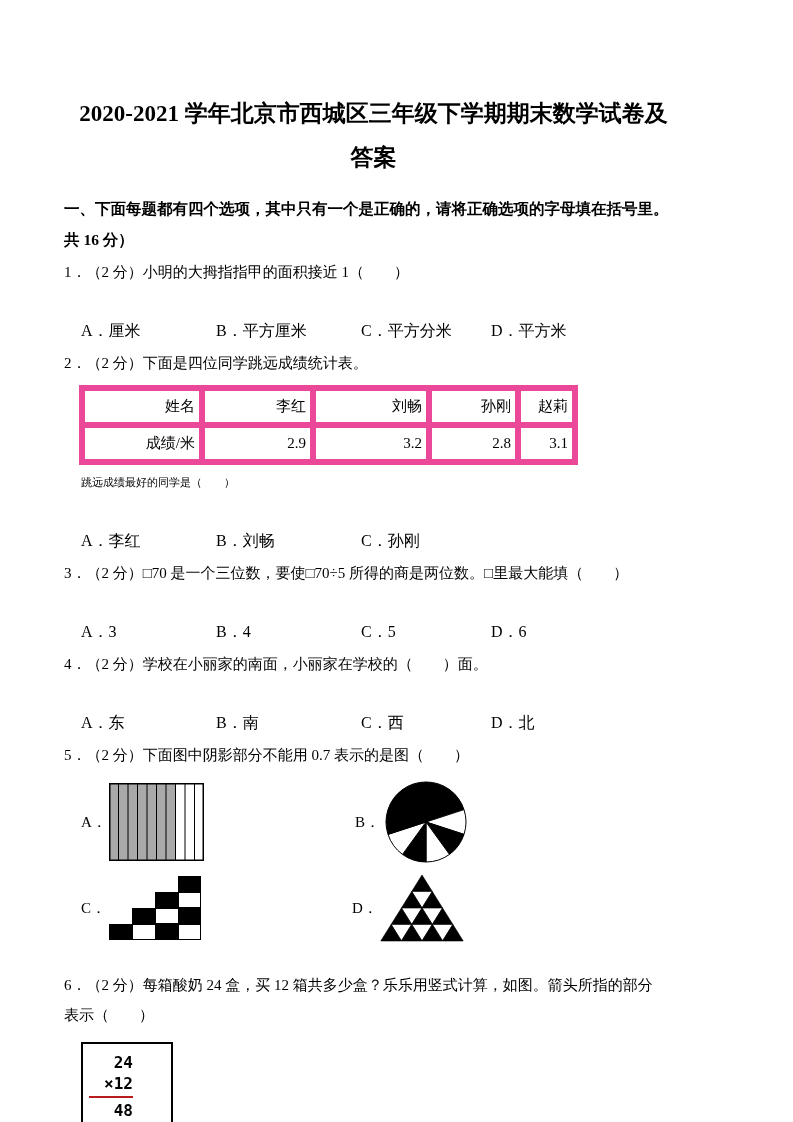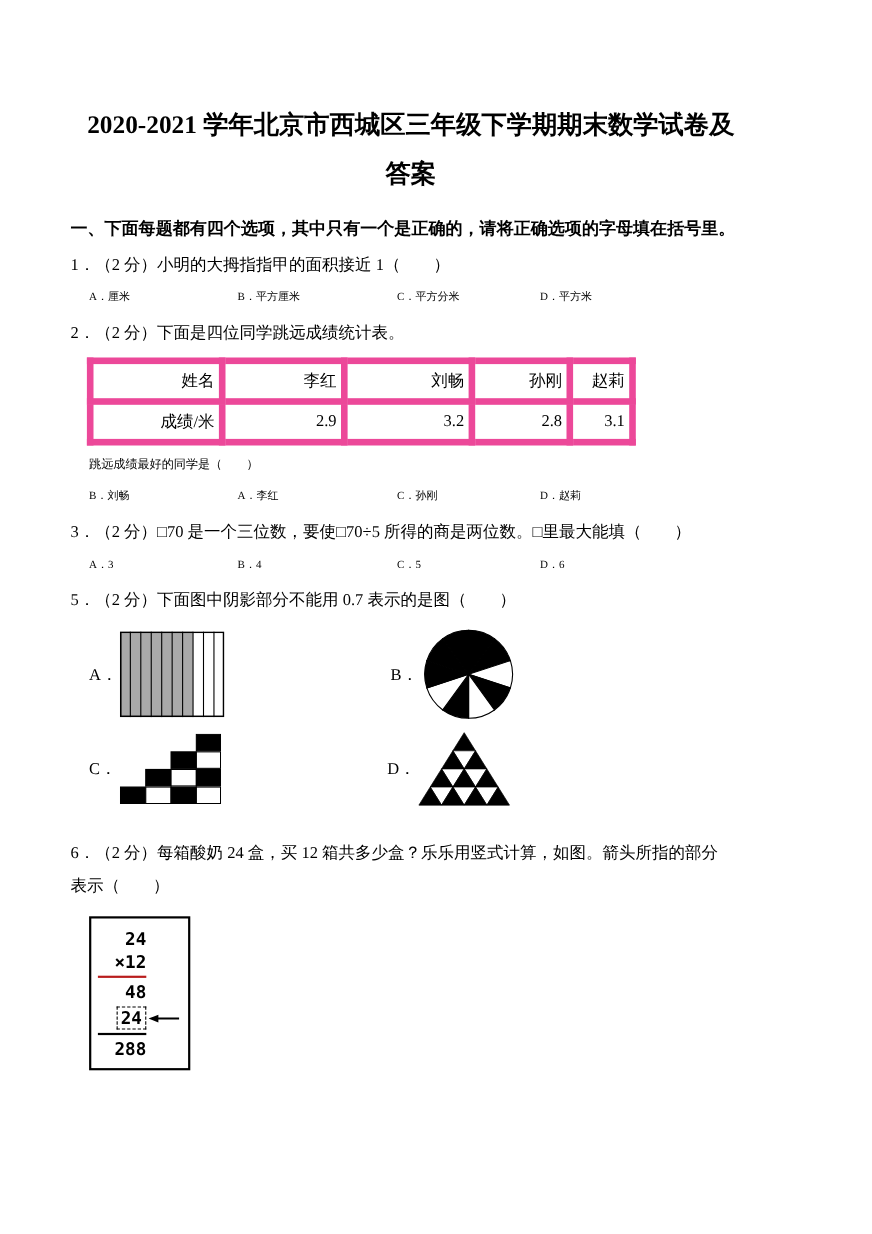--- a/index.html
+++ b/index.html
@@ -6,21 +6,21 @@
   body {
     width:793px; height:1122px; background:#ffffff; color:#000;
     font-family:"Liberation Serif","DejaVu Serif",serif;
     position:relative; overflow:hidden;
   }
   .page { padding:92px 110px 0 64px; }
   .title { text-align:center; font-weight:bold; font-size:23px; line-height:44px; }
   .section-header { font-weight:bold; font-size:15.5px; line-height:31px; margin-top:13px; }
   .q { margin-top:2px; }
   .q-text { font-size:15px; line-height:30px; white-space:nowrap; }
-  .opts4 { display:grid; grid-template-columns:135px 145px 130px auto; padding-left:17px; font-size:10px; line-height:30px; }
+  .opts4 { display:grid; grid-template-columns:135px 145px 130px auto; padding-left:17px; font-size:16px; line-height:30px;margin-top:29px; }
   .sub-text { font-size:11px; line-height:30px; padding-left:17px; }
   .score-table { border-collapse:collapse; margin:7px 0 2px 15px; }
   .score-table td { border:6px solid #ec4899; text-align:right; font-size:15px; height:37px; padding:0 4px; }
   .col-0 { width:120px; } .col-1 { width:111px; } .col-2 { width:116px; } .col-3 { width:89px; } .col-4 { width:57px; }
   .fig-row { display:flex; align-items:center; margin-top:9px; }
   .fig-label { font-size:15px; width:28px; margin-left:17px; flex:none; }
   .lbl-2 { margin-left:151px; }
   .calc-wrap { margin:12px 0 0 17px; }
   .vcalc {
     border:2px solid #000; width:92px; padding:8px 30px 7px 6px;
@@ -39,20 +39,21 @@
 
 <div class="page">
 
   <div class="title">
     <div>2020-2021 学年北京市西城区三年级下学期期末数学试卷及</div>
     <div>答案</div>
   </div>
 
   <div class="section-header">
     <div>一、下面每题都有四个选项，其中只有一个是正确的，请将正确选项的字母填在括号里。</div>
+    <div>共 16 分）</div>
   </div>
 
   <div class="q">
     <div class="q-text">1．（2 分）小明的大拇指指甲的面积接近 1（　　）</div>
     <div class="opts4">
       <span>A．厘米</span>
       <span>B．平方厘米</span>
       <span>C．平方分米</span>
       <span>D．平方米</span>
     </div>
@@ -73,37 +74,45 @@
         <td class="col-0">成绩/米</td>
         <td class="col-1">2.9</td>
         <td class="col-2">3.2</td>
         <td class="col-3">2.8</td>
         <td class="col-4">3.1</td>
       </tr>
     </tbody>
       </table>
     <div class="sub-text">跳远成绩最好的同学是（　　）</div>
     <div class="opts4">
+      <span>A．李红</span>
       <span>B．刘畅</span>
-      <span>A．李红</span>
       <span>C．孙刚</span>
-      <span>D．赵莉</span>
     </div>
   </div>
 
   <div class="q">
     <div class="q-text">3．（2 分）□70 是一个三位数，要使□70÷5 所得的商是两位数。□里最大能填（　　）</div>
     <div class="opts4">
       <span>A．3</span>
       <span>B．4</span>
       <span>C．5</span>
       <span>D．6</span>
     </div>
   </div>
 
+  <div class="q">
+    <div class="q-text">4．（2 分）学校在小丽家的南面，小丽家在学校的（　　）面。</div>
+    <div class="opts4">
+      <span>A．东</span>
+      <span>B．南</span>
+      <span>C．西</span>
+      <span>D．北</span>
+    </div>
+  </div>
 
   <div class="q">
     <div class="q-text">5．（2 分）下面图中阴影部分不能用 0.7 表示的是图（　　）</div>
 
     <div class="fig-row">
       <span class="fig-label">A．</span>
       <svg width="95" height="78" viewBox="0 0 95 78">
         <rect x="0" y="0" width="95" height="78" fill="#ffffff" stroke="none"></rect>
         <rect x="0" y="0" width="66.5" height="78" fill="#a9a9a9" stroke="none"></rect>
         <line x1="9.5" y1="0" x2="9.5" y2="78" stroke="#000" stroke-width="1"></line>

